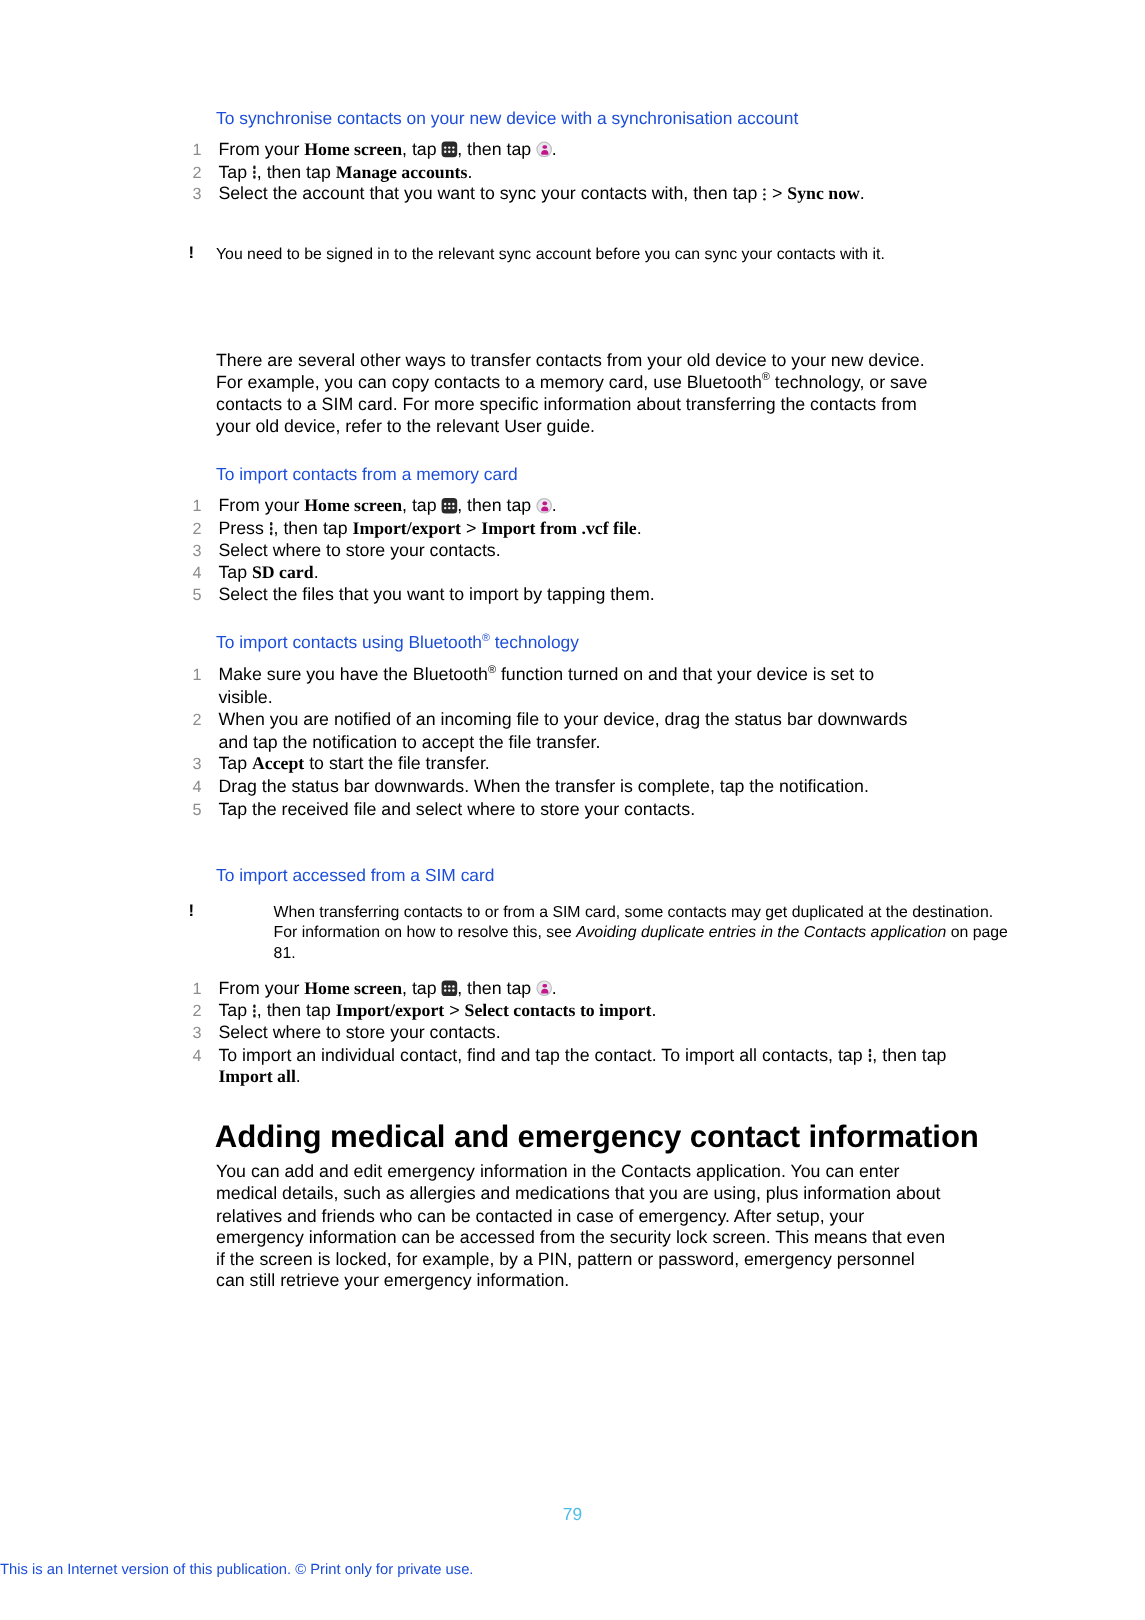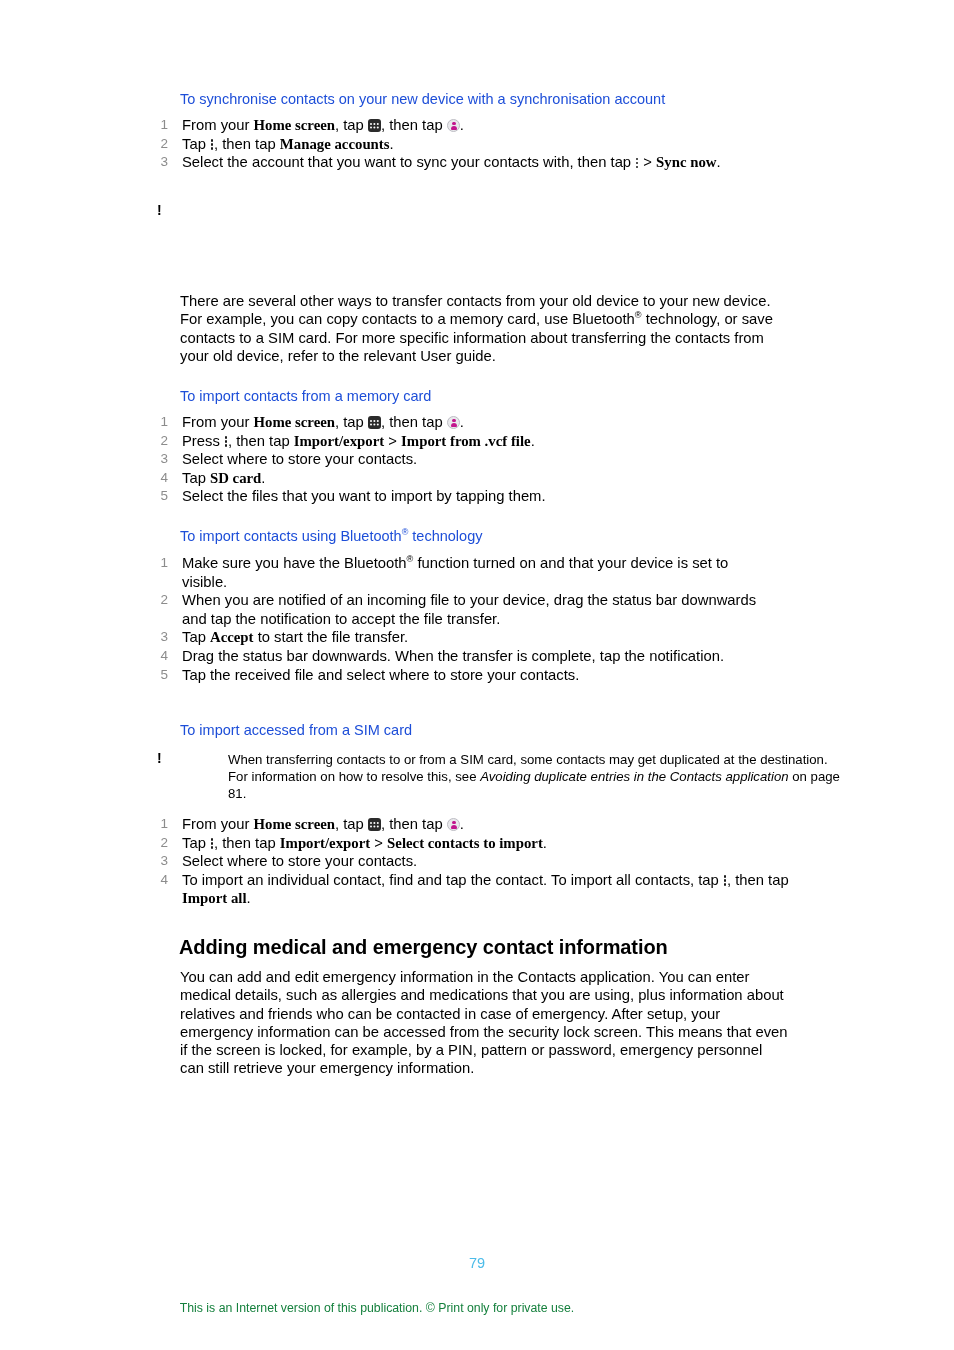--- a/index.html
+++ b/index.html
@@ -34,21 +34,21 @@
   }
 
   .sec-head {
     position: absolute;
     font-size: 19.5px;
     line-height: 24px;
     font-weight: 400;
     letter-spacing: -0.1px;
     white-space: nowrap;
   }
-  .sec-head.bold { font-weight: 700; font-size: 20px; }
+  .sec-head.bold { font-weight: 700; font-size: 26px; }
 
   .body-par {
     position: absolute;
     font-size: 14.8px;
     line-height: 18.3px;
     font-weight: 400;
   }
 
   .note {
     position: absolute;
@@ -162,22 +162,22 @@
   .page-num {
     position: absolute;
     width: 954px;
     text-align: center;
     color: #4cbce9;
     font-size: 14.5px;
   }
   .footer-note {
     position: absolute;
     width: 754px;
-    text-align: center;
-    color: #15803d;
+    text-align: left;
+    color: #1d4ed8;
     font-size: 12.3px;
   }
 </style>
 </head>
 <body>
 
 <div class="page">
 
   <div class="blue-head" style="left:180px; top:90px;">To synchronise contacts on your new device with a synchronisation account</div>
 
@@ -190,20 +190,21 @@
         <span class="num">2</span>
         <span class="txt">Tap <span class="ic ic-menu"></span>, then tap <b>Manage accounts</b>.</span>
       </div>
       <div class="row">
         <span class="num">3</span>
         <span class="txt">Select the account that you want to sync your contacts with, then tap <span class="ic ic-menu"></span> &gt; <b>Sync now</b>.</span>
       </div>
     </div>
 
   <div class="note-mark" style="left:157px; top:203px;">!</div>
+  <div class="note" style="left:180px; top:203px; width:612px;">You need to be signed in to the relevant sync account before you can sync your contacts with it.</div>
 
 
   <div class="body-par" id="other-par" style="left:180px; top:292px; width:600px;">There are several other ways to transfer contacts from your old device to your new device. For example, you can copy contacts to a memory card, use Bluetooth<sup>®</sup> technology, or save contacts to a SIM card. For more specific information about transferring the contacts from your old device, refer to the relevant User guide.</div>
 
   <div class="blue-head" style="left:180px; top:387px;">To import contacts from a memory card</div>
 
   <div class="olist" id="memory-steps" style="left:152px; top:413px; width:640px;">
       <div class="row">
         <span class="num">1</span>
         <span class="txt">From your <b>Home screen</b>, tap <span class="ic ic-apps"></span>, then tap <span class="ic ic-contact"></span>.</span>

